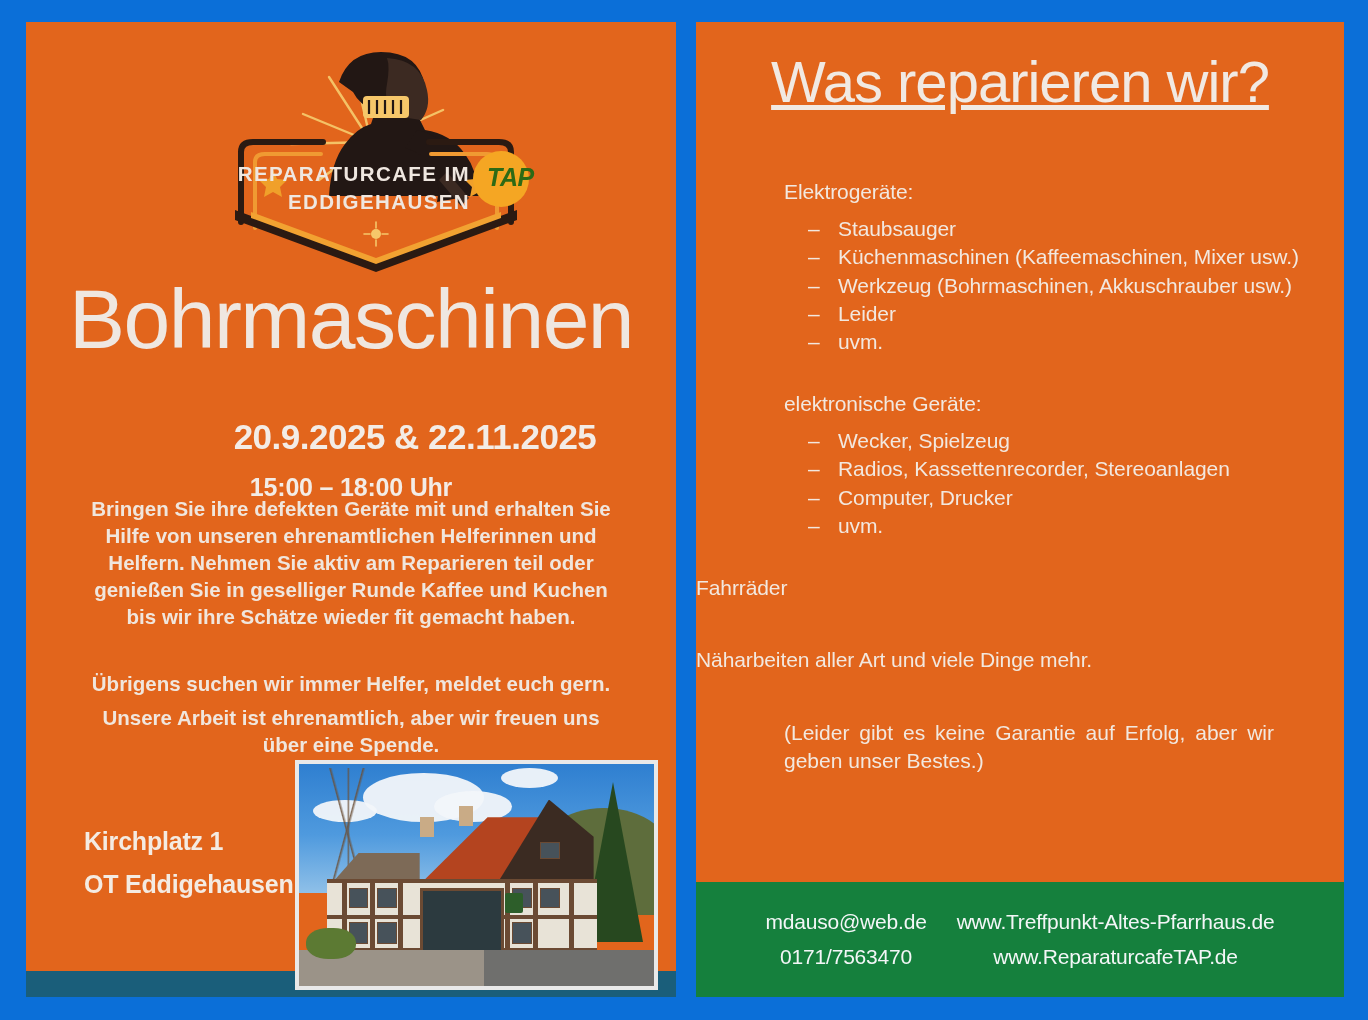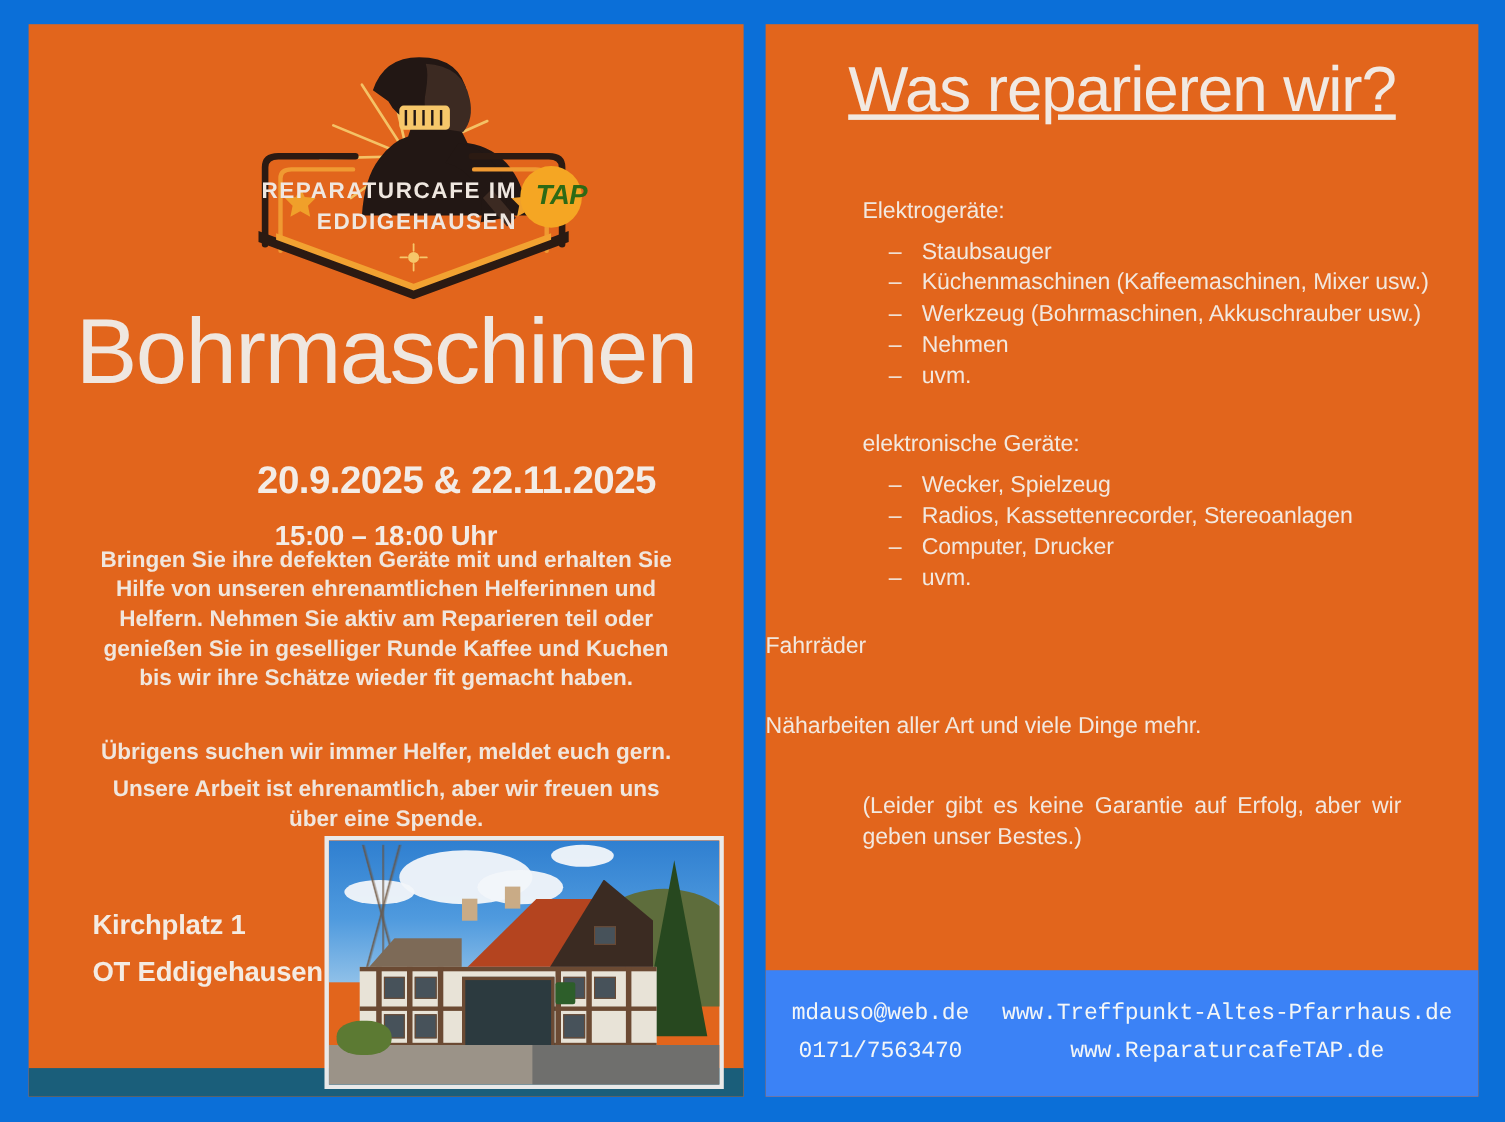--- a/index.html
+++ b/index.html
@@ -286,26 +286,25 @@
     display: inline-block;
     width: 30px;
     color: #f2e8df;
   }
 
   
   #contact-footer {
     position: absolute;
     left: 0; bottom: 0;
     width: 648px; height: 115px;
-    background: #3b82f6;
+    background: #15803d;
     display: flex;
     align-items: center;
     justify-content: center;
     gap: 30px;
-    font-family: Liberation Mono, monospace;
   }
   .contact-col {
     text-align: center;
     color: #f3f6f7;
     font-size: 21px;
     line-height: 1.62;
     letter-spacing: -0.2px;
   }
 </style>
 </head>
@@ -435,21 +434,21 @@
 <div class="poster" id="right-panel">
 
   <div id="right-heading">Was reparieren wir?</div>
 
   <div class="rp-text cat-head" id="cat-electro-head">Elektrogeräte:</div>
 
   <ul class="repair-list" id="electro-list">
     <li><span class="dash">–</span><span>Staubsauger</span></li>
     <li><span class="dash">–</span><span>Küchenmaschinen (Kaffeemaschinen, Mixer usw.)</span></li>
     <li><span class="dash">–</span><span>Werkzeug (Bohrmaschinen, Akkuschrauber usw.)</span></li>
-    <li><span class="dash">–</span><span>Nehmen</span></li>
+    <li><span class="dash">–</span><span>Leider</span></li>
     <li><span class="dash">–</span><span>uvm.</span></li>
   </ul>
 
   <div class="rp-text cat-head" id="cat-electronic-head">elektronische Geräte:</div>
 
   <ul class="repair-list" id="electronic-list">
     <li><span class="dash">–</span><span>Wecker, Spielzeug</span></li>
     <li><span class="dash">–</span><span>Radios, Kassettenrecorder, Stereoanlagen</span></li>
     <li><span class="dash">–</span><span>Computer, Drucker</span></li>
     <li><span class="dash">–</span><span>uvm.</span></li>

